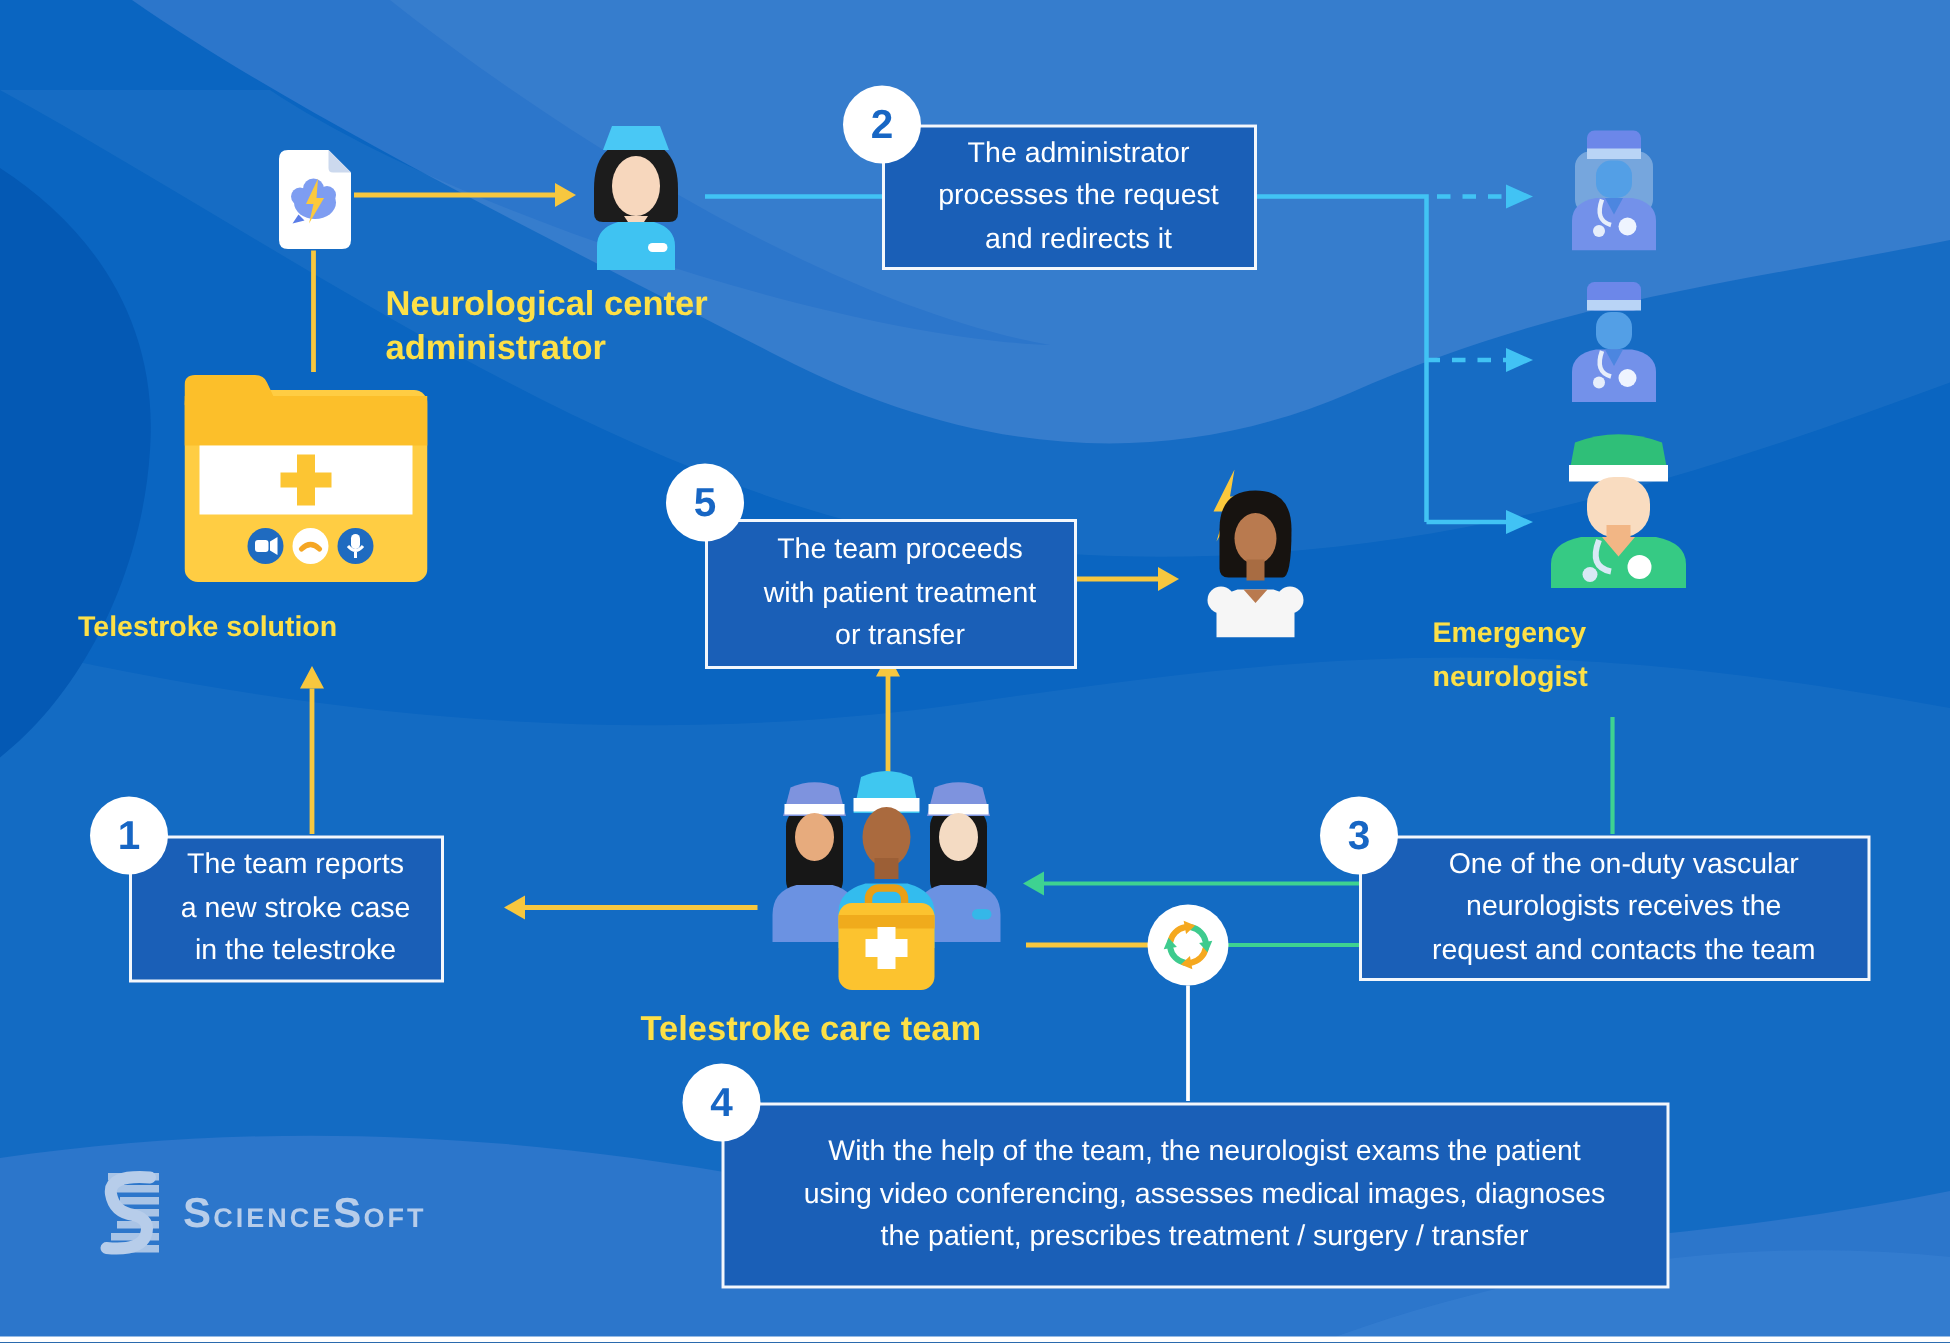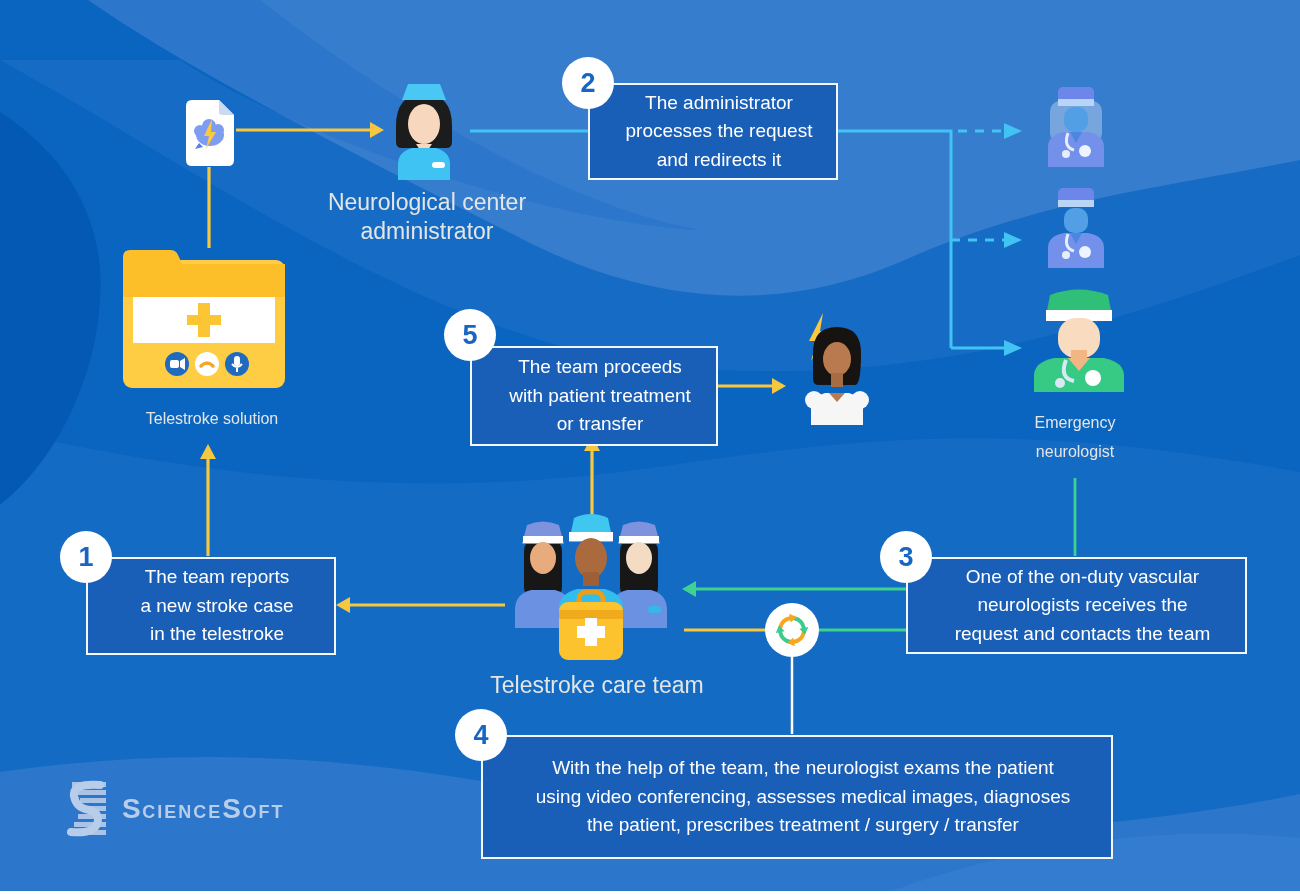--- a/index.html
+++ b/index.html
@@ -24,24 +24,24 @@
   }
   
   .step-num{
     position:absolute;width:52px;height:52px;border-radius:50%;
     background:#ffffff;color:#1766c4;font-weight:bold;font-size:27px;
     display:flex;align-items:center;justify-content:center;
     box-shadow:0 0 0 0 rgba(0,0,0,0);
   }
   
   .node-label{
-    position:absolute;color:#e5e5e5;font-weight:normal;font-size:23px;
-    line-height:29px;text-align:center;white-space:pre-line;
-  }
-  .node-label.big{font-size:16px;}
+    position:absolute;color:#fde047;font-weight:bold;font-size:23px;
+    line-height:29px;text-align:left;white-space:pre-line;
+  }
+  .node-label.big{font-size:19px;}
   
   #logo{position:absolute;left:66px;top:780px;display:flex;align-items:center;gap:12px;}
   .logo-text{color:#b7cdea;display:flex;align-items:baseline;letter-spacing:1.5px;font-weight:600;}
   .logo-cap{font-size:28px;}
   .logo-small{font-size:18px;letter-spacing:2px;}
   #bottom-edge{position:absolute;left:0;top:891px;width:1300px;height:4px;background:#ffffff;}
 </style>
 </head>
 <body>
 
@@ -232,21 +232,21 @@
         <path transform="rotate(180)" d="M-11.8,-2.1 A12,12 0 0 1 -2.1,-11.8" stroke="#f5a81f"></path>
         <path transform="rotate(270)" d="M-11.8,-2.1 A12,12 0 0 1 -2.1,-11.8" stroke="#3ecb8e"></path>
       </g>
       <polygon points="4.8,-13 -1.3,-7.4 -2.9,-16.2" fill="#f5a81f"></polygon>
       <polygon transform="rotate(90)" points="4.8,-13 -1.3,-7.4 -2.9,-16.2" fill="#3ecb8e"></polygon>
       <polygon transform="rotate(180)" points="4.8,-13 -1.3,-7.4 -2.9,-16.2" fill="#f5a81f"></polygon>
       <polygon transform="rotate(270)" points="4.8,-13 -1.3,-7.4 -2.9,-16.2" fill="#3ecb8e"></polygon>
     </g>
   </svg>
 
-  <div class="step-box" style="left:86px;top:557px;width:250px;height:98px">
+  <div class="step-box" style="left:86px;top:557px;width:210px;height:98px">
     <div class="box-text">The team reports
 a new stroke case
 in the telestroke</div>
   </div>
   <div class="step-box" style="left:588px;top:83px;width:250px;height:97px">
     <div class="box-text">The administrator
 processes the request
 and redirects it</div>
   </div>
   <div class="step-box" style="left:906px;top:557px;width:341px;height:97px">

